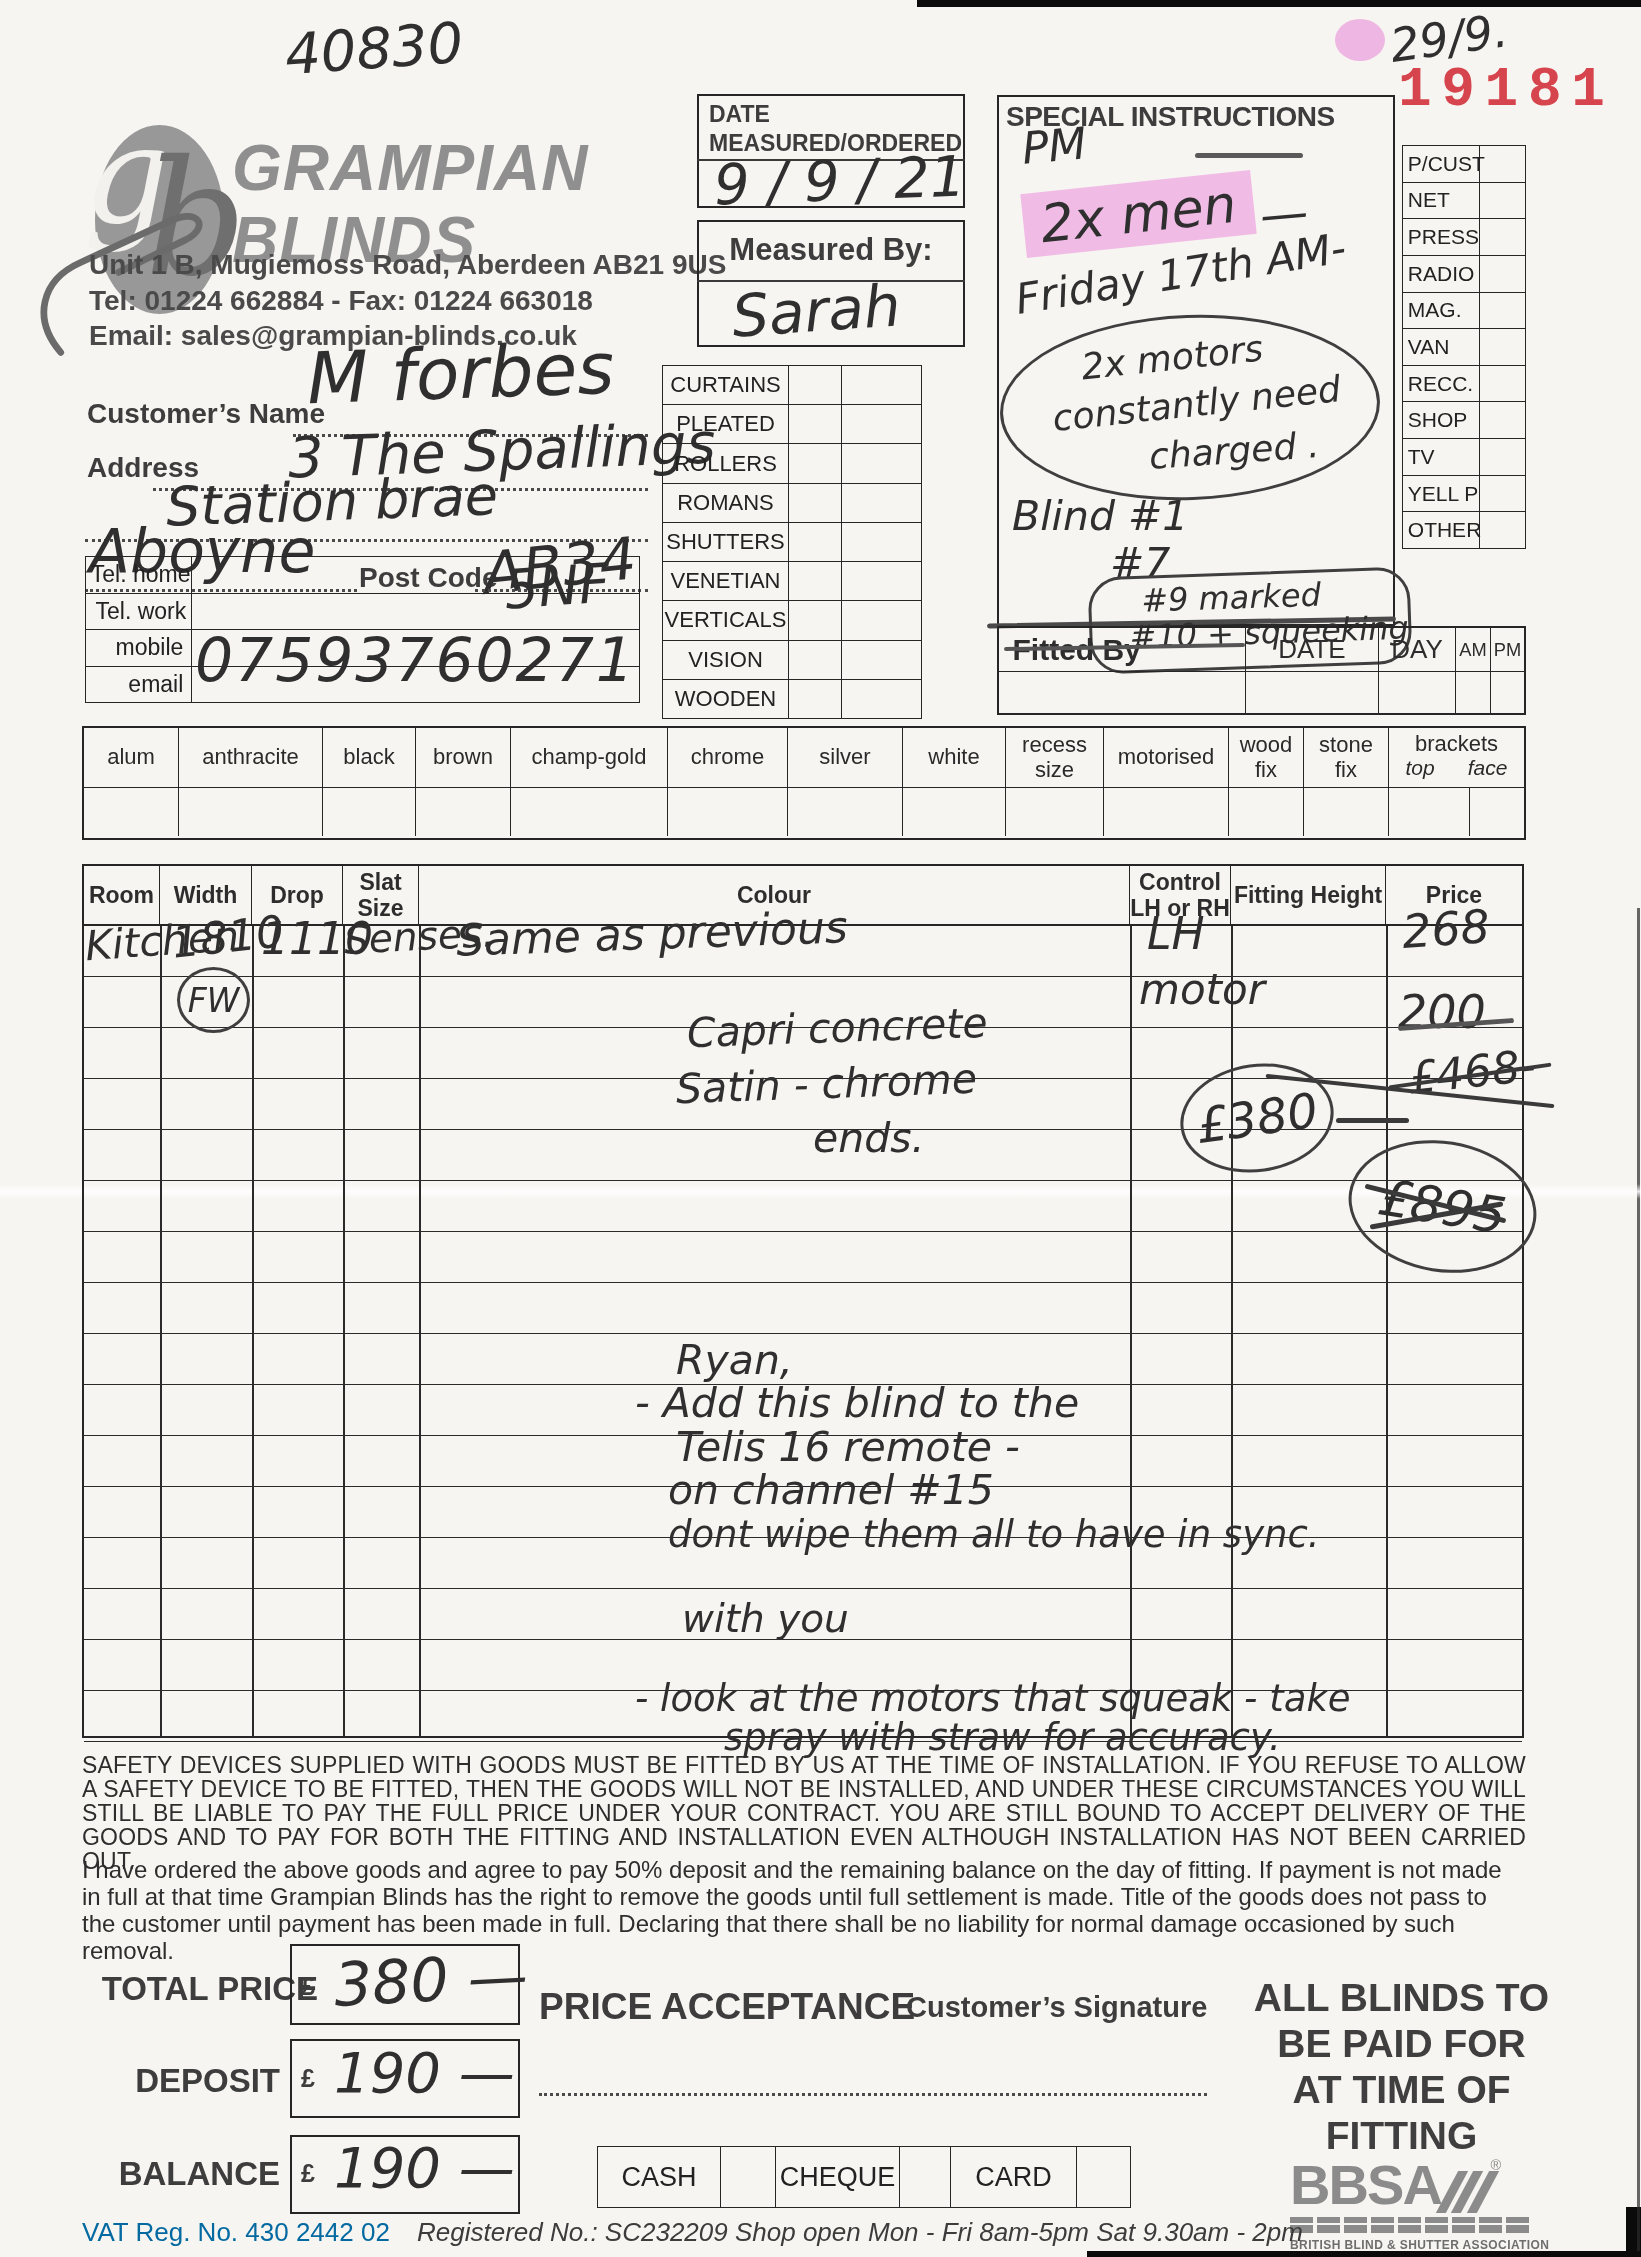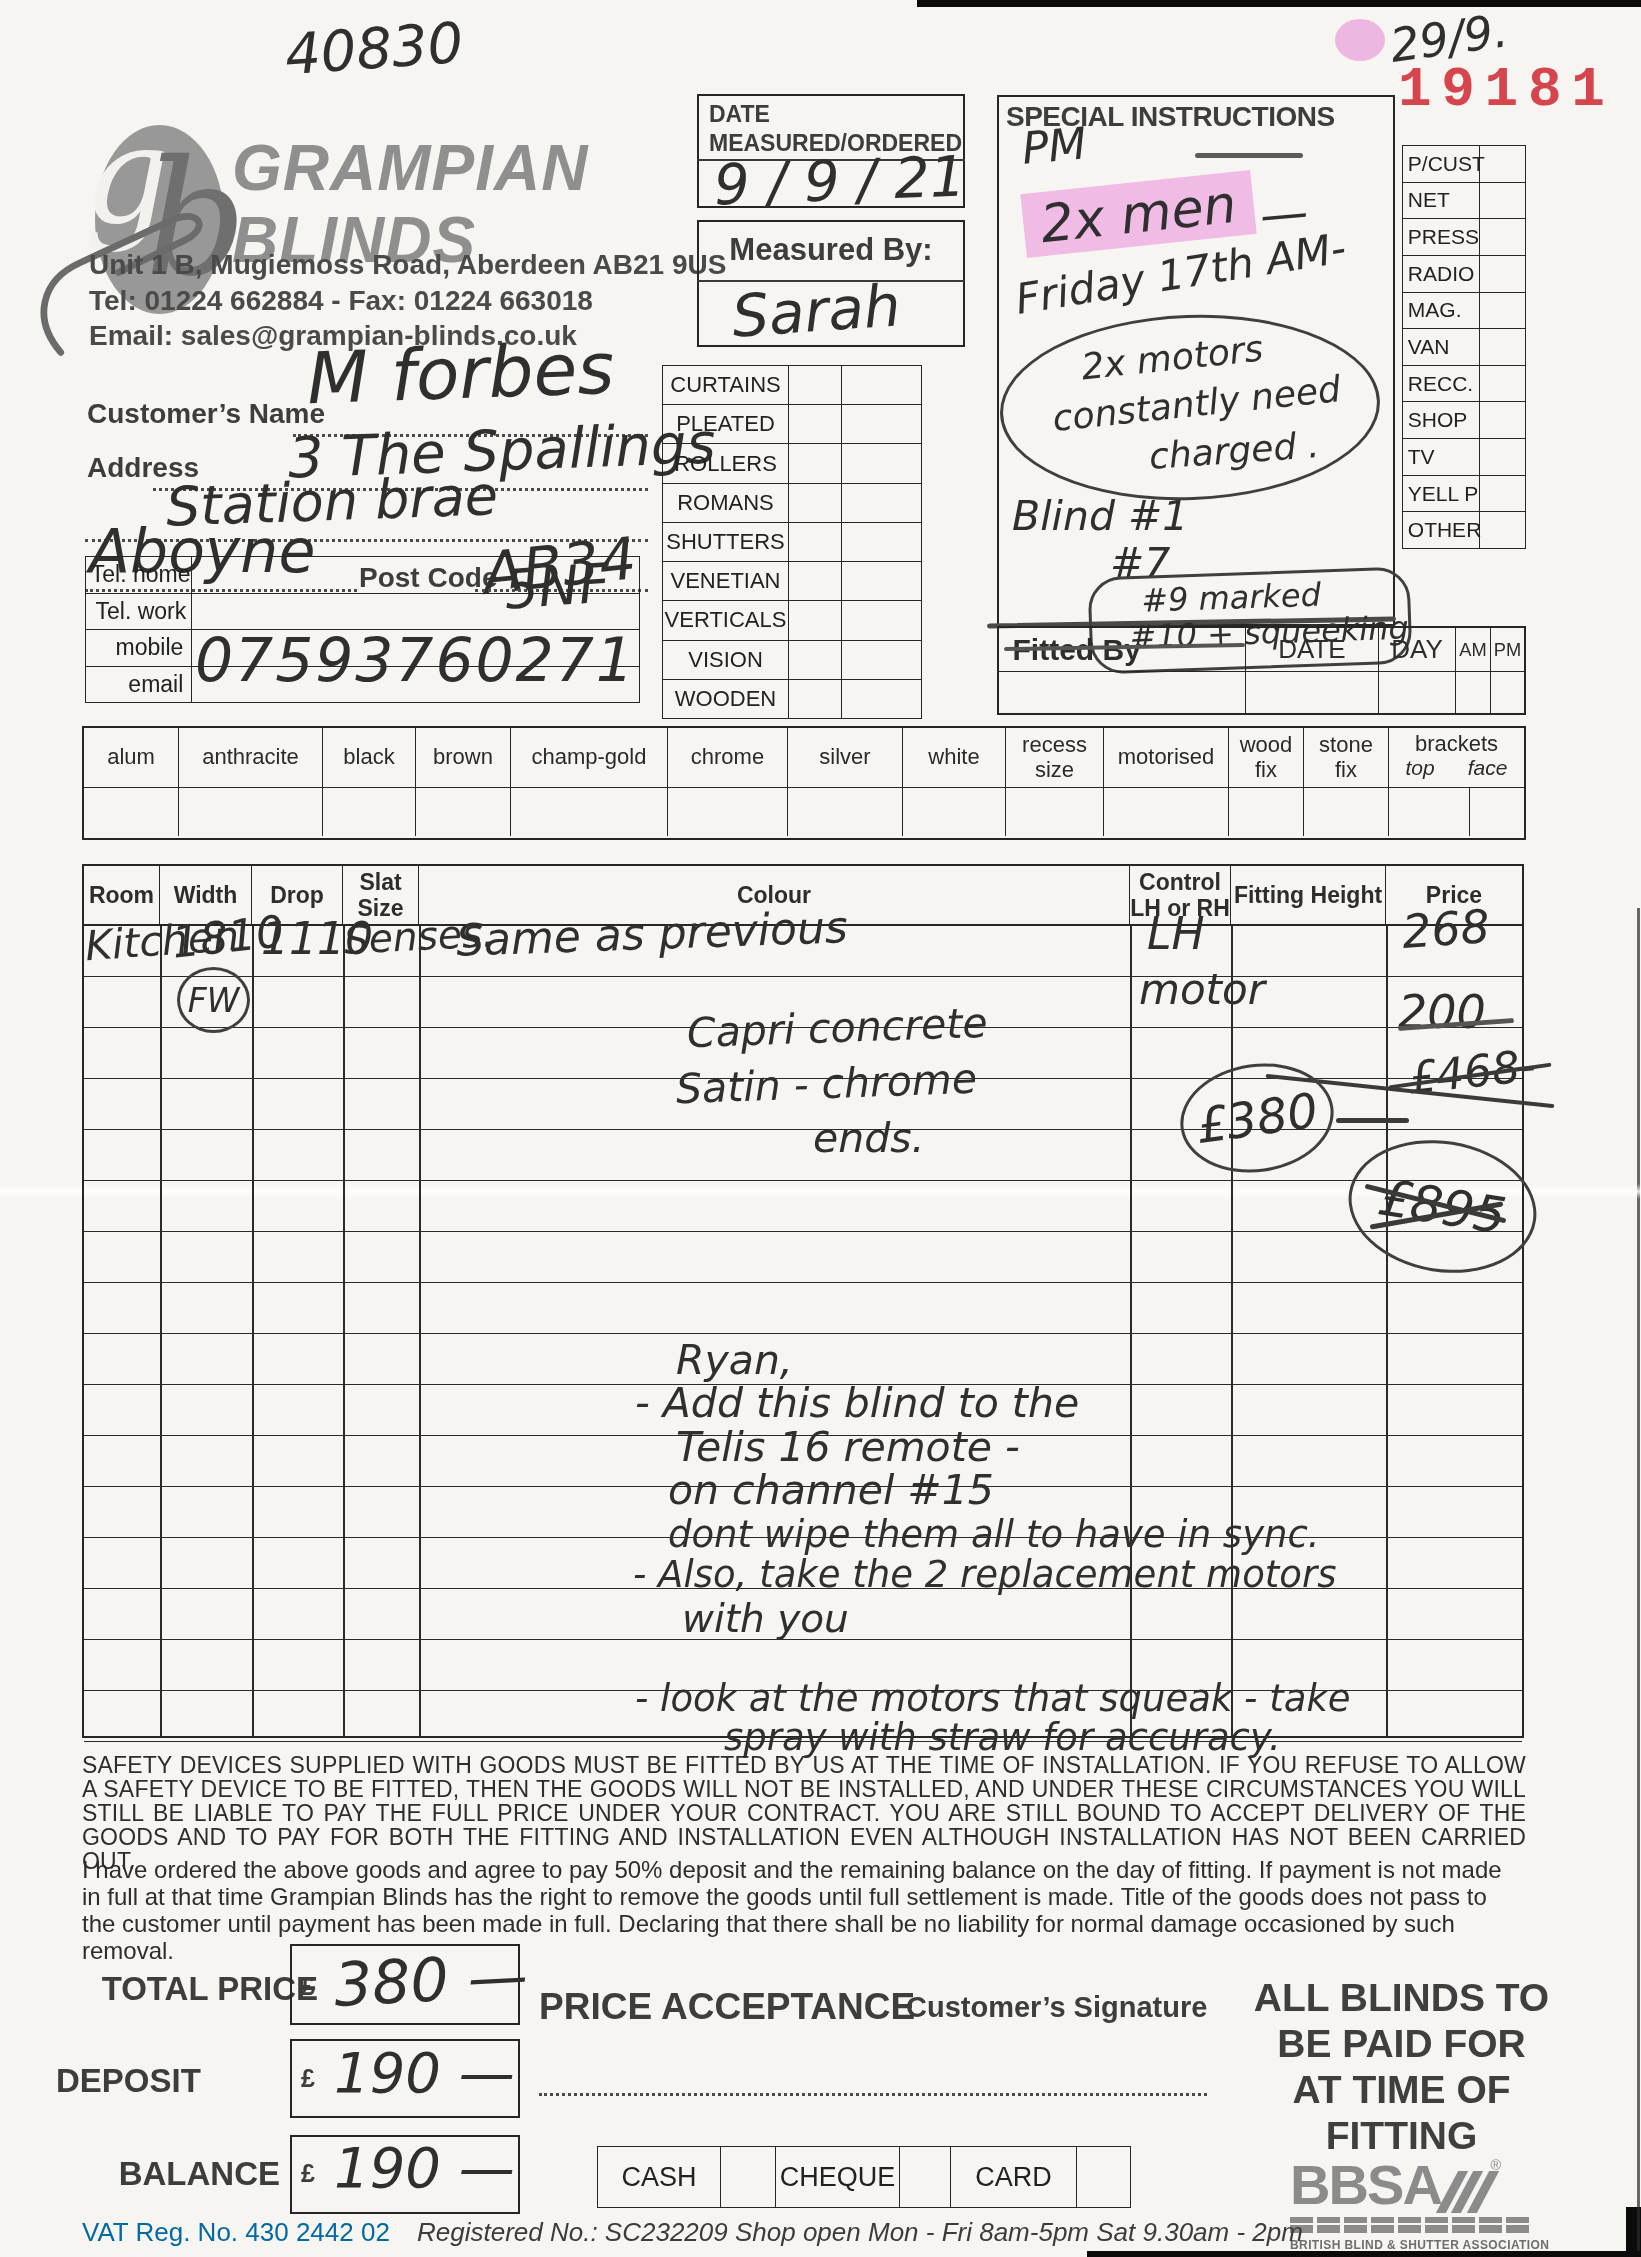--- a/index.html
+++ b/index.html
@@ -367,34 +367,33 @@
     <span class="hw" style="font-size:50px;">£895</span>
   </div>
   <div class="strike" style="left:1363px;top:1201px;width:145px;height:4.8px;transform:rotate(14deg);"></div>
   <div class="strike" style="left:1369px;top:1213px;width:135px;height:4.8px;transform:rotate(-10deg);"></div>
 
   <div class="abs hw" style="left:676px;top:1340px;font-size:41px;">Ryan,</div>
   <div class="abs hw" style="left:635px;top:1383px;font-size:41px;">- Add this blind to the</div>
   <div class="abs hw" style="left:676px;top:1427px;font-size:41px;">Telis 16 remote -</div>
   <div class="abs hw" style="left:668px;top:1470px;font-size:41px;">on channel #15</div>
   <div class="abs hw" style="left:668px;top:1516px;font-size:37px;">dont wipe them all to have in sync.</div>
-  <div class="abs hw" style="left:633px;top:1556px;font-size:37px;">- Also, take the 2 replacement motors</div>
   <div class="abs hw" style="left:682px;top:1599px;font-size:39px;">with you</div>
   <div class="abs hw" style="left:635px;top:1680px;font-size:37px;">- look at the motors that squeak - take</div>
   <div class="abs hw" style="left:724px;top:1719px;font-size:37px;">spray with straw for accuracy.</div>
 
   <div class="abs terms" style="left:82px;top:1753px;width:1444px;font-size:23px;line-height:24px;letter-spacing:0.2px;">SAFETY DEVICES SUPPLIED WITH GOODS MUST BE FITTED BY US AT THE TIME OF INSTALLATION. IF YOU REFUSE TO ALLOW A SAFETY DEVICE TO BE FITTED, THEN THE GOODS WILL NOT BE INSTALLED, AND UNDER THESE CIRCUMSTANCES YOU WILL STILL BE LIABLE TO PAY THE FULL PRICE UNDER YOUR CONTRACT. YOU ARE STILL BOUND TO ACCEPT DELIVERY OF THE GOODS AND TO PAY FOR BOTH THE FITTING AND INSTALLATION EVEN ALTHOUGH INSTALLATION HAS NOT BEEN CARRIED OUT.</div>
   <div class="abs terms" style="left:82px;top:1856px;width:1444px;font-size:24px;line-height:27px;text-align:left;">I have ordered the above goods and agree to pay 50% deposit and the remaining balance on the day of fitting. If payment is not made in full at that time Grampian Blinds has the right to remove the goods until full settlement is made. Title of the goods does not pass to the customer until payment has been made in full. Declaring that there shall be no liability for normal damage occasioned by such removal.</div>
 
   <div class="abs lbl" style="left:56px;top:1970px;width:224px;text-align:right;font-size:33px;margin-left:38px;">TOTAL PRICE</div>
   <div class="abs bx" style="left:290px;top:1944px;width:230px;height:81px;"></div>
   <div class="abs lbl" style="left:301px;top:1972px;font-size:25px;">£</div>
   <div class="abs hw" style="left:334px;top:1950px;font-size:60px;transform:rotate(-3deg);">380 —</div>
 
-  <div class="abs lbl" style="left:56px;top:2062px;width:224px;text-align:left;font-size:33px;">DEPOSIT</div>
+  <div class="abs lbl" style="left:56px;top:2062px;width:224px;text-align:right;font-size:33px;">DEPOSIT</div>
   <div class="abs bx" style="left:290px;top:2039px;width:230px;height:79px;"></div>
   <div class="abs lbl" style="left:301px;top:2064px;font-size:25px;">£</div>
   <div class="abs hw" style="left:334px;top:2045px;font-size:56px;">190 —</div>
 
   <div class="abs lbl" style="left:56px;top:2155px;width:224px;text-align:right;font-size:33px;">BALANCE</div>
   <div class="abs bx" style="left:290px;top:2135px;width:230px;height:79px;"></div>
   <div class="abs lbl" style="left:301px;top:2159px;font-size:25px;">£</div>
   <div class="abs hw" style="left:334px;top:2140px;font-size:56px;">190 —</div>
 
   <div class="abs lbl" style="left:539px;top:1986px;font-size:37px;">PRICE ACCEPTANCE</div>

